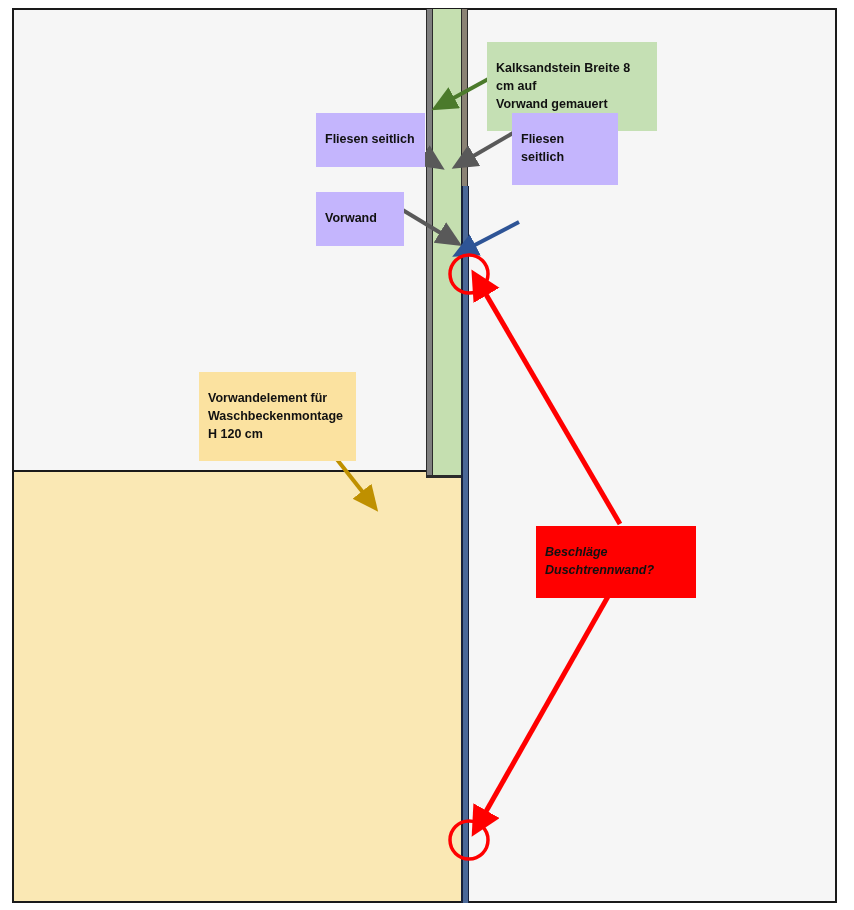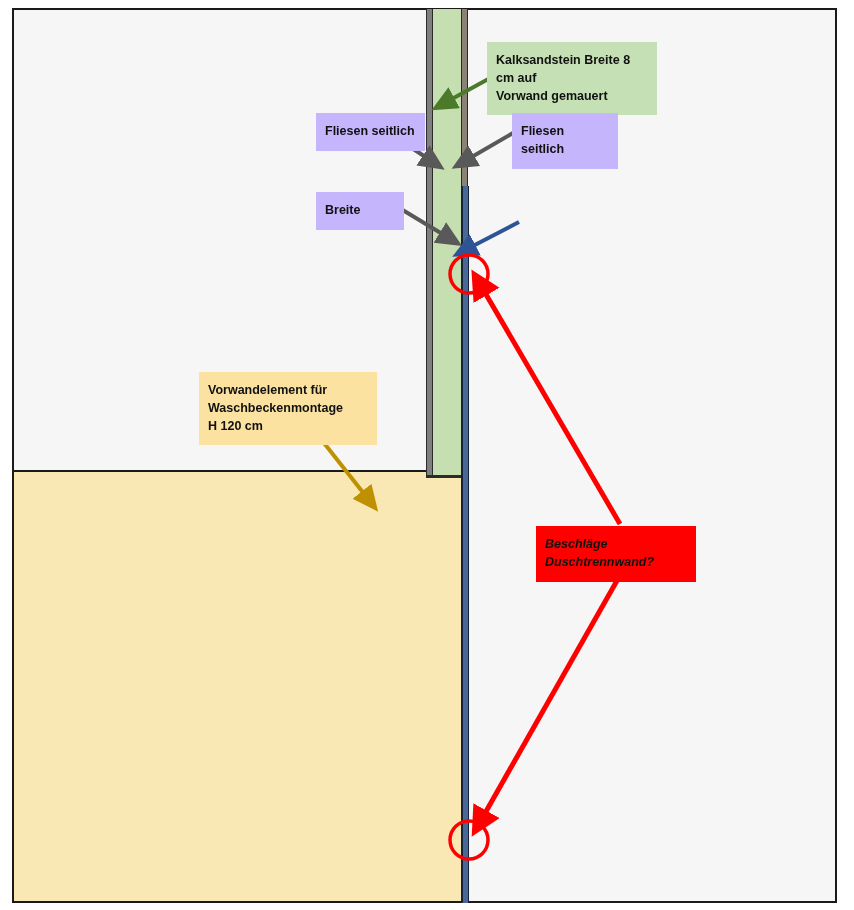--- a/index.html
+++ b/index.html
@@ -73,36 +73,36 @@
     border-right: 1px solid #16213a;
     box-sizing: border-box;
   }
   
   .label {
     position: absolute;
     font-size: 12.5px;
     font-weight: bold;
     color: #111111;
     line-height: 1.42;
-    padding: 10px 9px;
+    padding: 18px 9px;
     box-sizing: border-box;
     white-space: pre-line;
   }
   .label-gray  { background: #c4b5fd; }
   .label-green { background: #c5e0b4; }
   .label-blue  { background: #8faadc; }
   .label-yellow{ background: #fbe2a0; }
   .label-red   { background: #ff0000; font-style: italic; }
 
   .lbl-kalksandstein { left: 487px; top: 42px;  width: 170px; }
   .lbl-fliesen-seitl-l { left: 316px; top: 113px; width: 109px; }
   .lbl-fliesen-seitl-r { left: 512px; top: 113px; width: 106px; }
   .lbl-fliesen        { left: 316px; top: 192px; width: 88px; }
   .lbl-duschtrennwand { left: 516px; top: 208px; width: 142px; }
-  .lbl-vorwandelement { left: 199px; top: 372px; width: 178px; }
+  .lbl-vorwandelement { left: 199px; top: 372px; width: 157px; }
   .lbl-beschlaege     { left: 536px; top: 526px; width: 160px; }
 
   
   #overlay {
     position: absolute;
     left: 0; top: 0;
     width: 854px; height: 910px;
     pointer-events: none;
   }
 </style>
@@ -160,21 +160,21 @@
     <circle cx="469" cy="840" r="19" fill="none" stroke="#ff0000" stroke-width="3.5"></circle>
   </svg>
 
   <div class="label label-green lbl-kalksandstein">Kalksandstein Breite 8 cm auf
 Vorwand gemauert</div>
 
   <div class="label label-gray lbl-fliesen-seitl-l">Fliesen seitlich</div>
 
   <div class="label label-gray lbl-fliesen-seitl-r">Fliesen seitlich</div>
 
-  <div class="label label-gray lbl-fliesen">Breite</div>
+  <div class="label label-gray lbl-fliesen">Vorwand</div>
 
 
   <div class="label label-yellow lbl-vorwandelement">Vorwandelement für
 Waschbeckenmontage
 H 120 cm</div>
 
   <div class="label label-red lbl-beschlaege">Beschläge
 Duschtrennwand?</div>
 
 </div>

